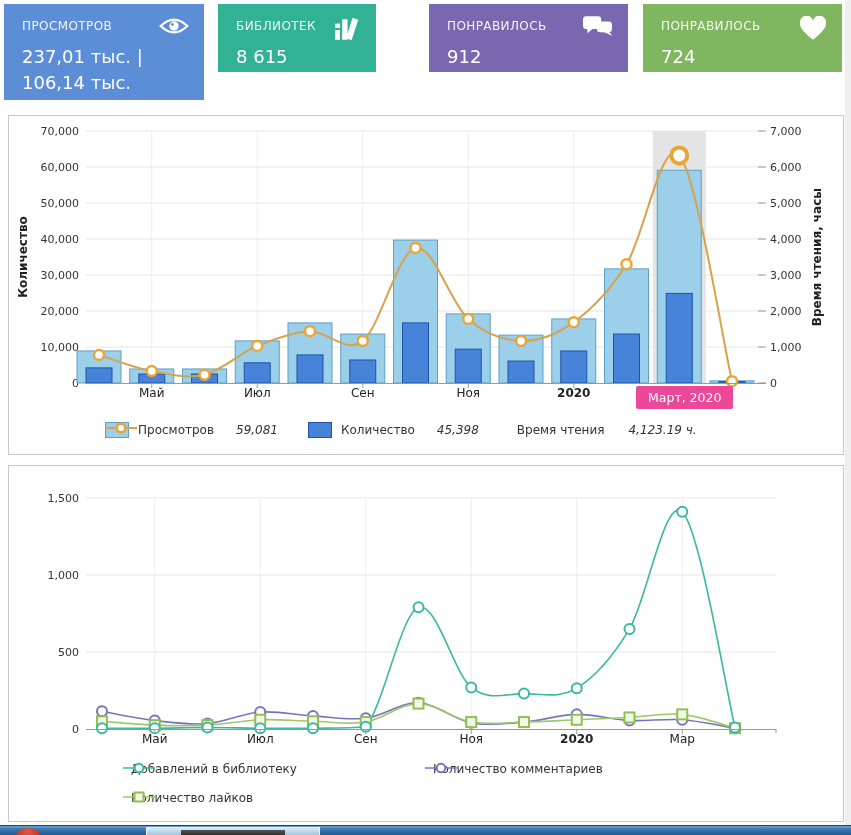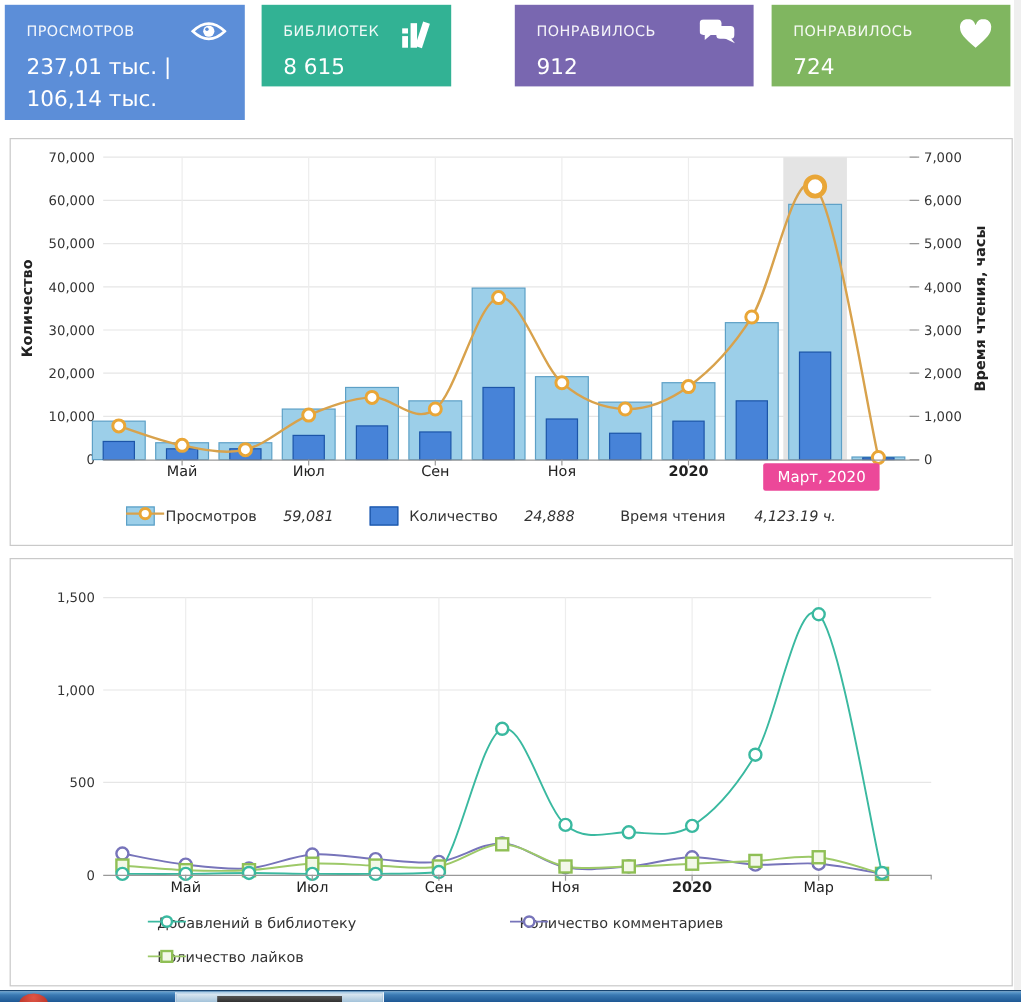--- a/index.html
+++ b/index.html
@@ -204,21 +204,21 @@
     <div class="tooltip">Март, 2020</div>
     <div class="legend1">
       <span class="item">
         <span class="swatch" style="border: 1px solid rgb(93, 160, 198); background-color: rgb(156, 207, 233);"></span>
         <span>Просмотров</span>
         <span class="lval">59,081</span>
       </span>
       <span class="item">
         <span class="swatch" style="border: 1px solid rgb(28, 85, 168); background-color: rgb(71, 131, 216);"></span>
         <span>Количество</span>
-        <span class="lval">24,888</span>
+        <span class="lval">45,398</span>
       </span>
       <span class="item" style="margin-right:6px;align-items:flex-end;">
         <span class="licon">
           <svg width="32" height="12">
               <line x1="0" y1="6" x2="32" y2="6" stroke="#d8a24c" stroke-width="2"></line>
               <circle cx="16" cy="6" r="4.3" fill="#fff" stroke="#e9a637" stroke-width="2.5"></circle>
             </svg>
         </span>
         <span>Время чтения</span>
         <span class="lval" style="margin-left:24px;">4,123.19 ч.</span>

